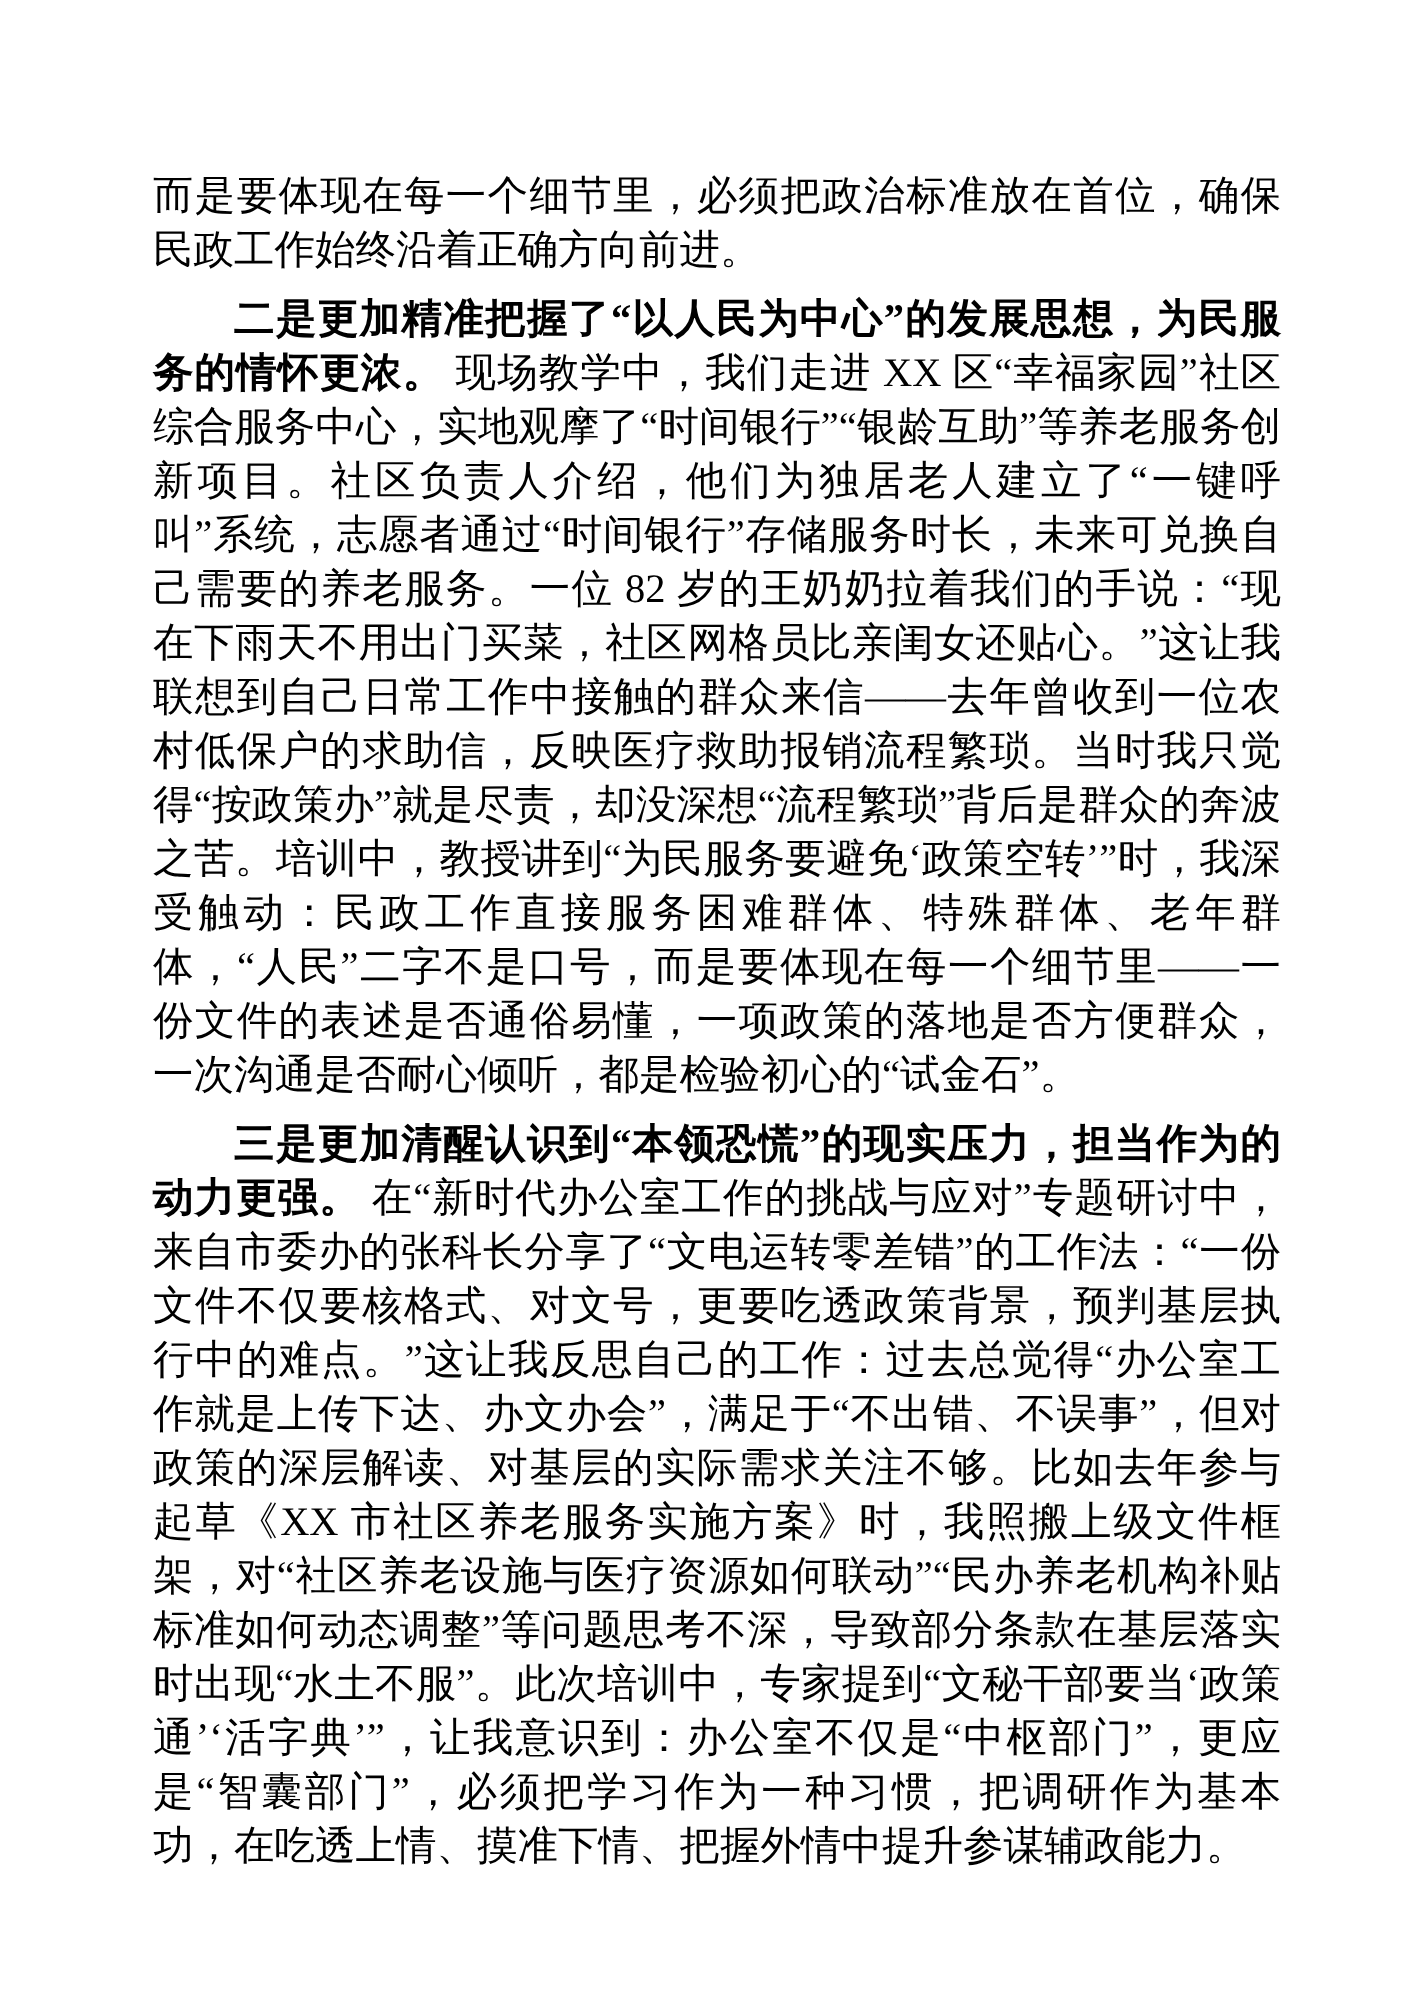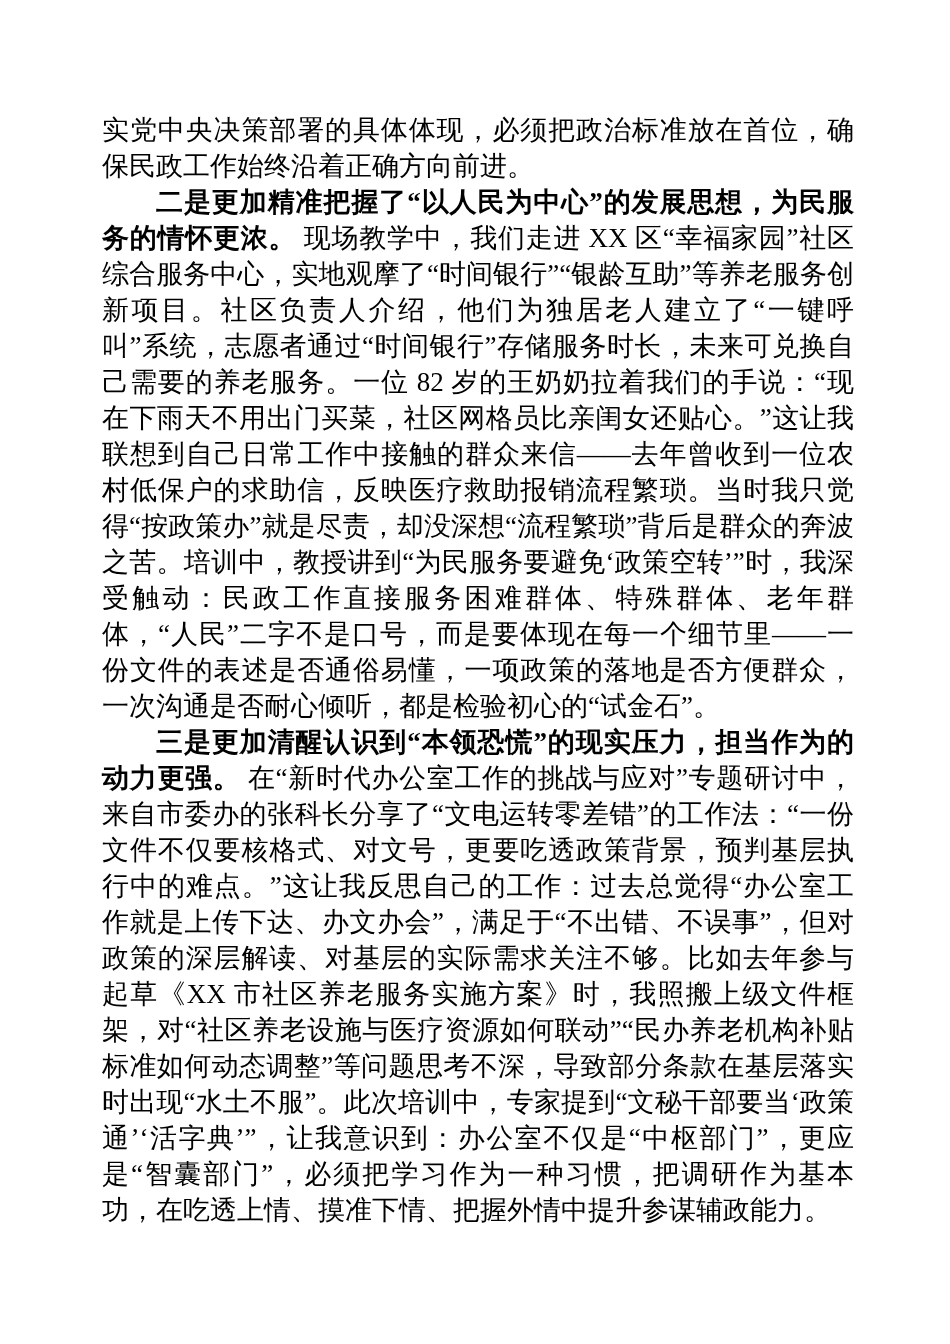--- a/index.html
+++ b/index.html
@@ -28,35 +28,36 @@
     font-family: "Liberation Serif", "DejaVu Serif", serif;
     font-size: 27px;
     line-height: 36px;
     color: #000000;
     text-align: justify;
     text-justify: inter-ideograph;
     text-indent: 2em;
     word-break: break-all;
   }
   .para + .para {
+    margin-top: 10px;
   }
   .para.no-indent {
     text-indent: 0;
   }
   .lead {
     font-weight: 700;
     font-family: "Liberation Serif", "DejaVu Serif", serif;
   }
 </style>
 </head>
 <body>
 
 <div class="page">
   <div class="text-block">
 
-    <p class="para no-indent"><span>实党中央决策部署的具体体现，必须把政治标准放在首位，确保民政工作始终沿着正确方向前进。</span></p>
+    <p class="para no-indent"><span>而是要体现在每一个细节里，必须把政治标准放在首位，确保民政工作始终沿着正确方向前进。</span></p>
 
     <p class="para"><span class="lead">二是更加精准把握了“以人民为中心”的发展思想，为民服务的情怀更浓。</span><span> 现场教学中，我们走进 XX 区“幸福家园”社区综合服务中心，实地观摩了“时间银行”“银龄互助”等养老服务创新项目。社区负责人介绍，他们为独居老人建立了“一键呼叫”系统，志愿者通过“时间银行”存储服务时长，未来可兑换自己需要的养老服务。一位 82 岁的王奶奶拉着我们的手说：“现在下雨天不用出门买菜，社区网格员比亲闺女还贴心。”这让我联想到自己日常工作中接触的群众来信——去年曾收到一位农村低保户的求助信，反映医疗救助报销流程繁琐。当时我只觉得“按政策办”就是尽责，却没深想“流程繁琐”背后是群众的奔波之苦。培训中，教授讲到“为民服务要避免‘政策空转’”时，我深受触动：民政工作直接服务困难群体、特殊群体、老年群体，“人民”二字不是口号，而是要体现在每一个细节里——一份文件的表述是否通俗易懂，一项政策的落地是否方便群众，一次沟通是否耐心倾听，都是检验初心的“试金石”。</span></p>
 
     <p class="para"><span class="lead">三是更加清醒认识到“本领恐慌”的现实压力，担当作为的动力更强。</span><span> 在“新时代办公室工作的挑战与应对”专题研讨中，来自市委办的张科长分享了“文电运转零差错”的工作法：“一份文件不仅要核格式、对文号，更要吃透政策背景，预判基层执行中的难点。”这让我反思自己的工作：过去总觉得“办公室工作就是上传下达、办文办会”，满足于“不出错、不误事”，但对政策的深层解读、对基层的实际需求关注不够。比如去年参与起草《XX 市社区养老服务实施方案》时，我照搬上级文件框架，对“社区养老设施与医疗资源如何联动”“民办养老机构补贴标准如何动态调整”等问题思考不深，导致部分条款在基层落实时出现“水土不服”。此次培训中，专家提到“文秘干部要当‘政策通’‘活字典’”，让我意识到：办公室不仅是“中枢部门”，更应是“智囊部门”，必须把学习作为一种习惯，把调研作为基本功，在吃透上情、摸准下情、把握外情中提升参谋辅政能力。</span></p>
 
   </div>
 </div>
 
 </body></html>

